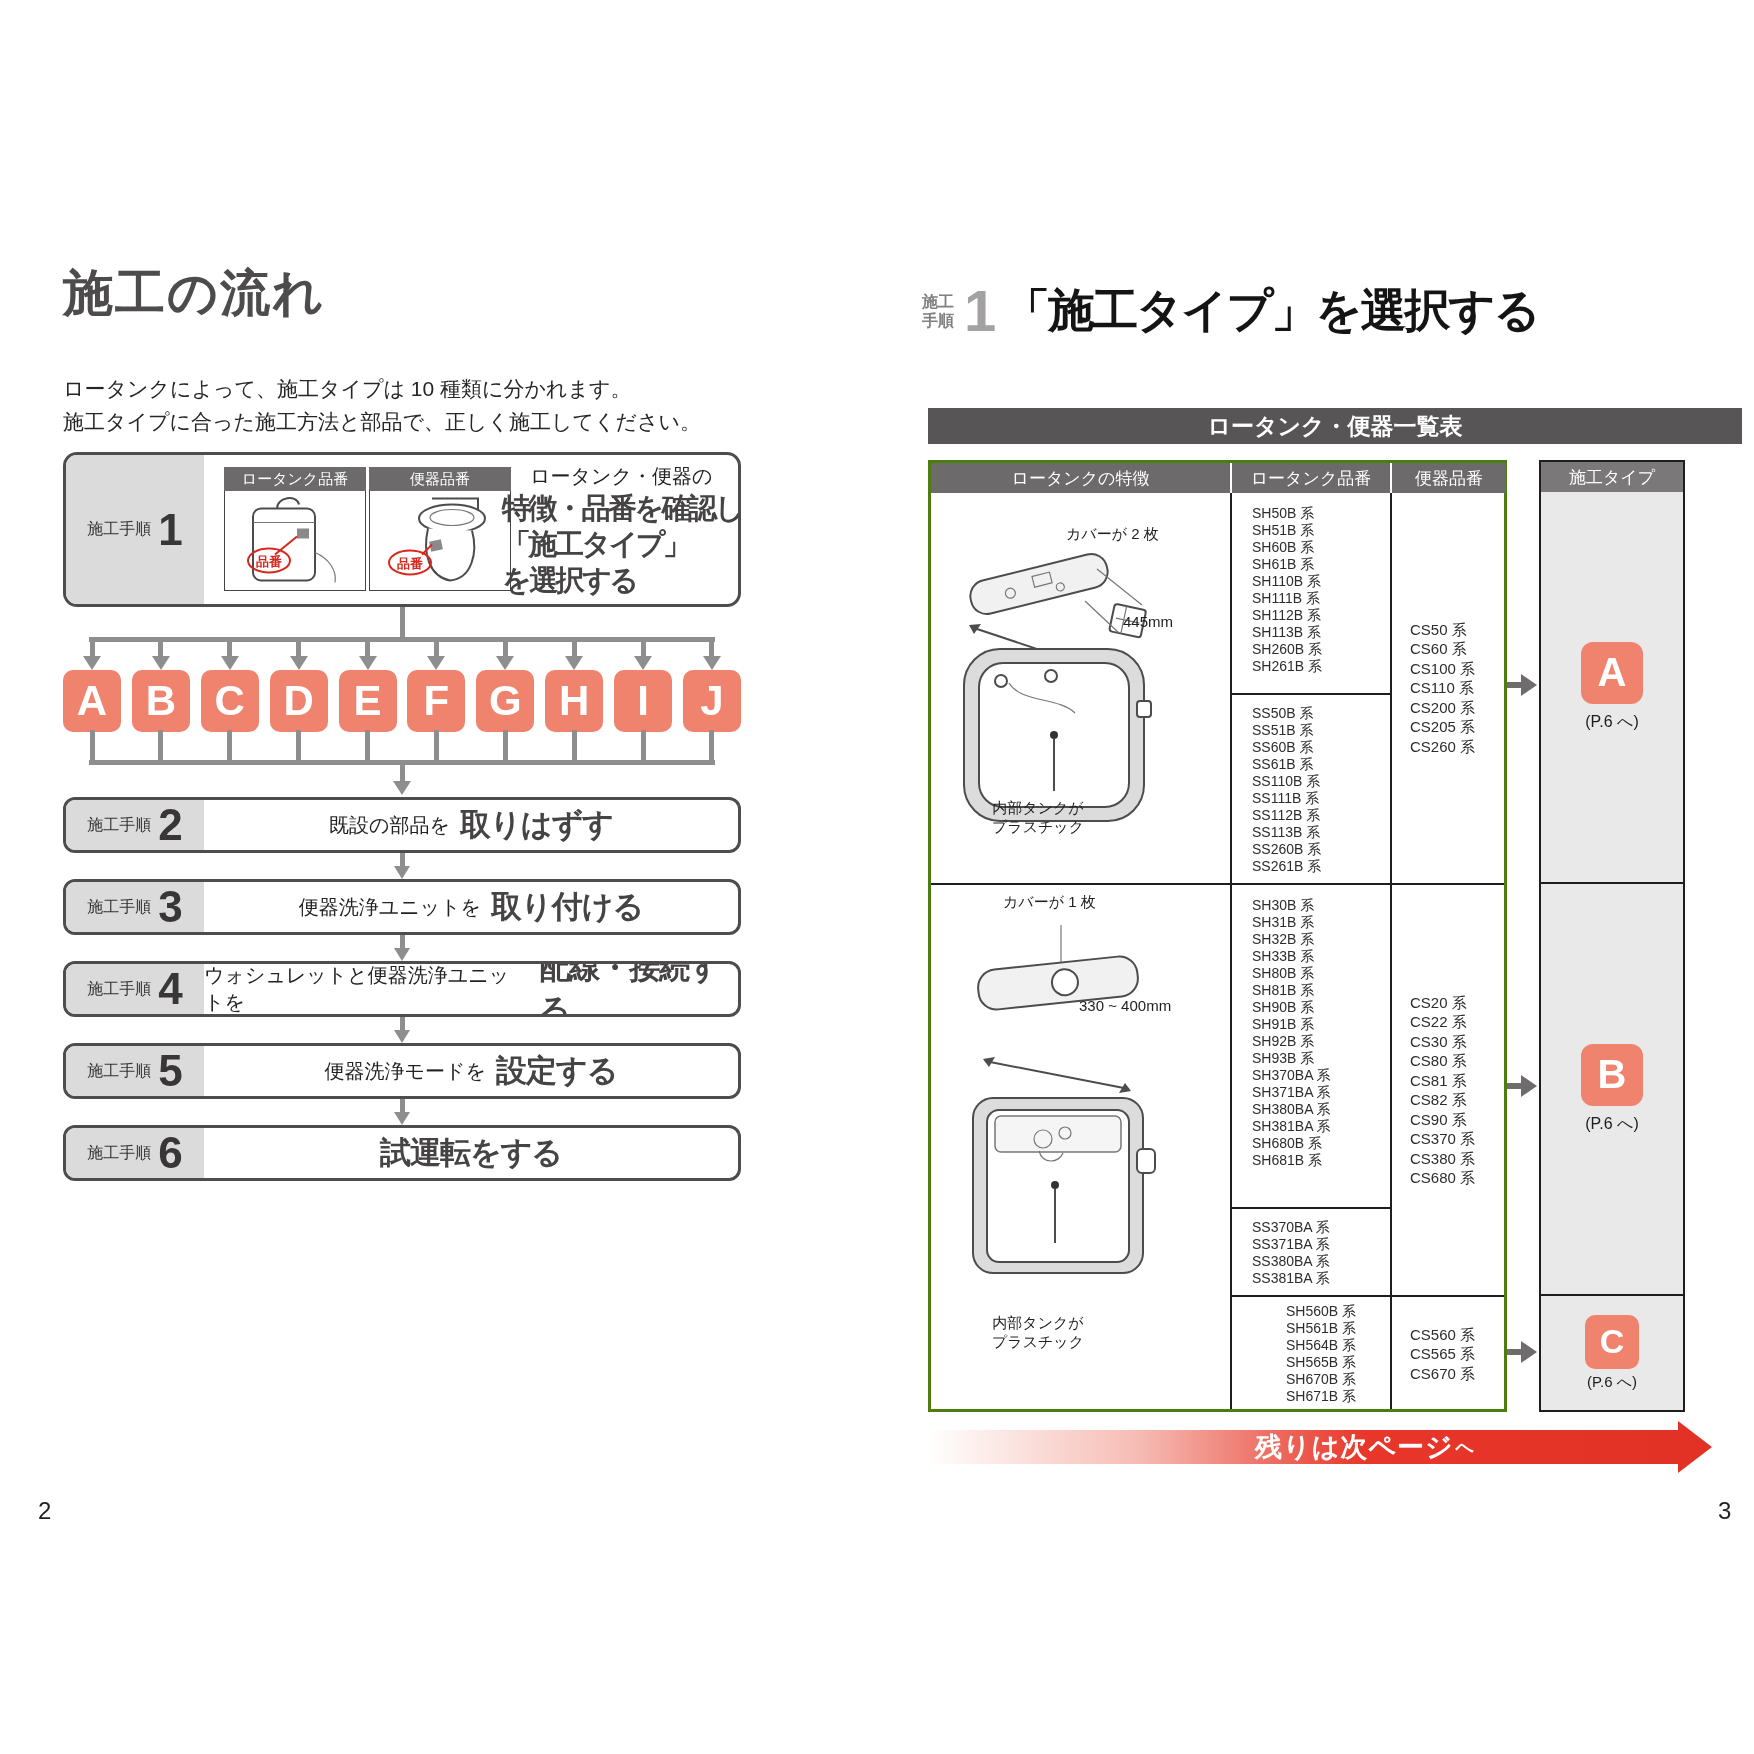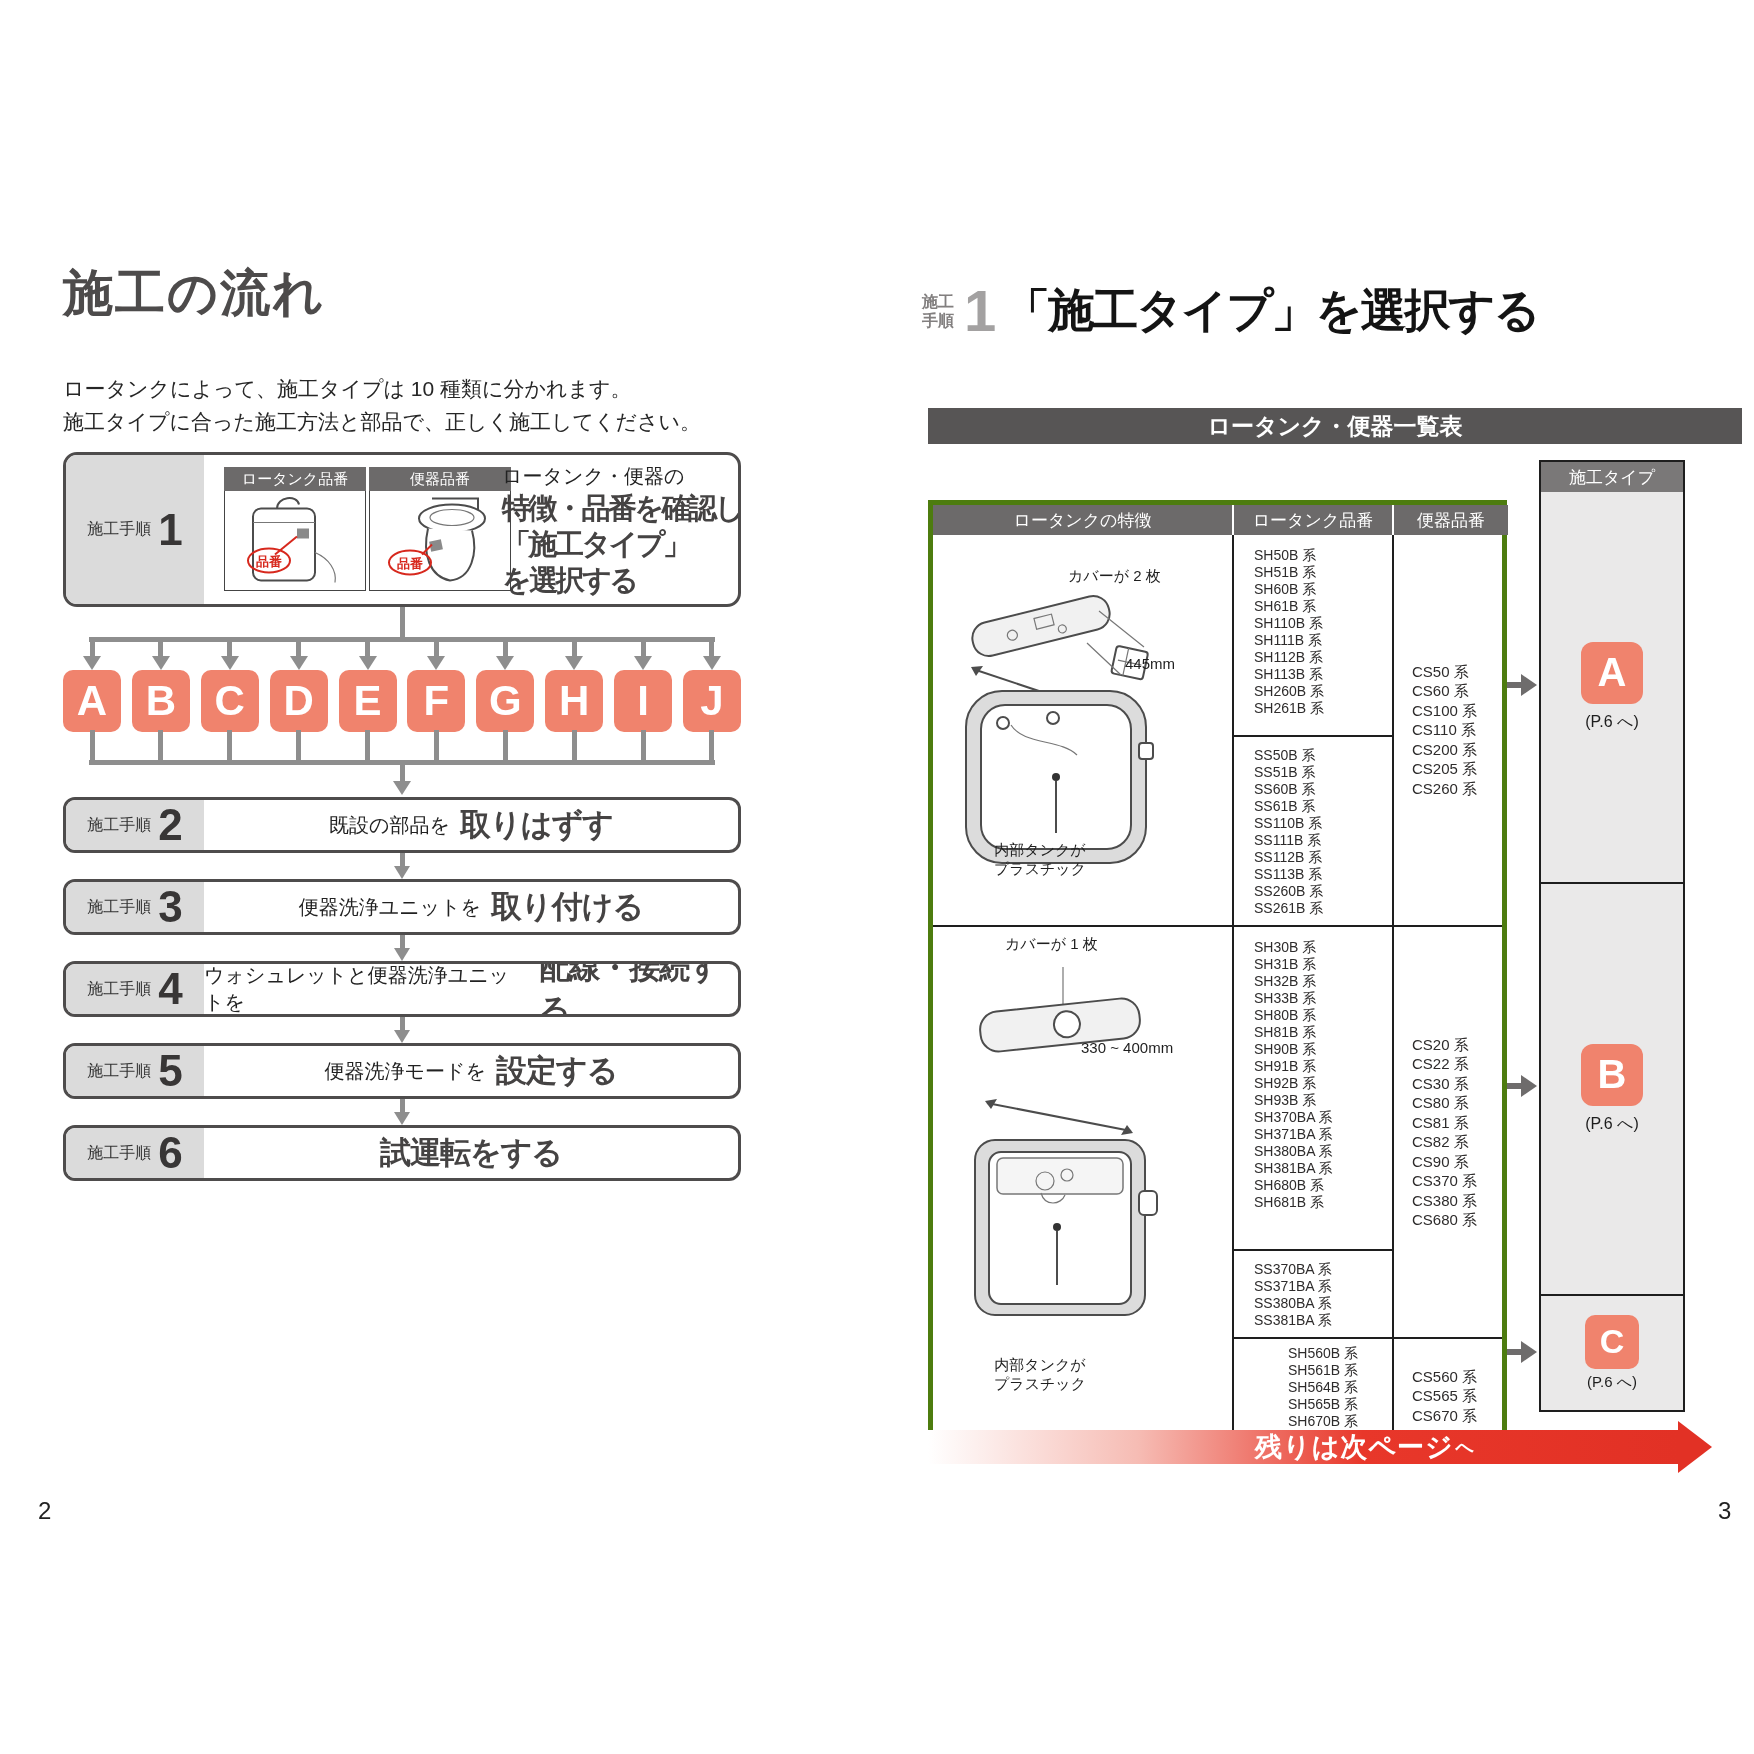--- a/index.html
+++ b/index.html
@@ -27,21 +27,21 @@
     display:flex;align-items:center;justify-content:center;gap:7px;}
   .step-label .sl-small{font-size:16px;color:#333;text-align:center;}
   .step-label .sl-digit{font-size:44px;font-weight:900;color:#383636;line-height:1;}
   .panels{position:absolute;left:158px;top:12px;display:flex;gap:3px;}
   .panel{width:142px;}
   .panel-header{height:24px;background:var(--header-gray);color:#fff;font-size:15px;
     display:flex;align-items:center;justify-content:center;}
   .panel-body{height:100px;border:1.5px solid #444;border-top:none;position:relative;background:#fff;}
   .panel-body svg{width:100%;height:100%;display:block;}
   .step1-text{position:absolute;left:436px;top:8px;width:242px;}
-  .s1-lead{font-size:20px;color:#222;}
+  .s1-lead{font-size:20px;color:#222;margin-left:28px;}
   .s1-bold{font-size:29px;font-weight:900;color:#454343;line-height:36px;letter-spacing:-2.5px;white-space:nowrap;}
 
   
   .branch{position:relative;height:190px;}
   .stem-top{position:absolute;left:50%;margin-left:-2.5px;top:0;width:5px;height:32px;background:var(--connector);}
   .hbar{position:absolute;left:26px;right:26px;height:5px;background:var(--connector);}
   .hbar-top{top:30px;}
   .hbar-bottom{top:153px;}
   .conn-row{position:absolute;left:0;right:0;display:flex;justify-content:space-between;}
   .arrow-row{top:35px;}
@@ -73,21 +73,21 @@
   
   .right-header{position:absolute;left:922px;top:280px;display:flex;align-items:center;}
   .rh-label{font-size:16px;line-height:19px;font-weight:bold;color:#827F7F;}
   .rh-digit{font-size:58px;font-weight:900;color:#A3A1A1;line-height:1;margin:0 8px 0 10px;}
   .rh-title{font-size:46px;font-weight:900;color:#141414;letter-spacing:-2px;white-space:nowrap;}
 
   .list-bar{position:absolute;left:928px;top:408px;width:814px;height:36px;background:var(--bar-dark);
     color:#fff;font-size:23px;font-weight:bold;display:flex;align-items:center;justify-content:center;}
 
   .main-table{position:absolute;left:928px;top:460px;width:579px;height:952px;
-    border:5px solid #4d7c0f;background:#fff;margin-top:40px;}
+    border:3px solid #4d7c0f;background:#fff;}
   .mt-vline{position:absolute;top:30px;bottom:0;width:2px;background:#1E1E1E;}
   .mt-hline{position:absolute;height:2px;background:#1E1E1E;}
   .mt-header{position:absolute;top:0;height:30px;background:var(--header-gray);color:#fff;
     font-size:17px;display:flex;align-items:center;justify-content:center;}
   .mt-cell{position:absolute;overflow:hidden;}
   .model-group{font-size:14px;line-height:17px;color:#2E2C2C;}
   .model-item{white-space:nowrap;}
   .group-divider{height:2px;background:#1E1E1E;width:100%;}
   .cs-cell{display:flex;flex-direction:column;justify-content:center;align-items:flex-start;
     padding-left:18px;font-size:15px;line-height:19.5px;color:#2E2C2C;}

